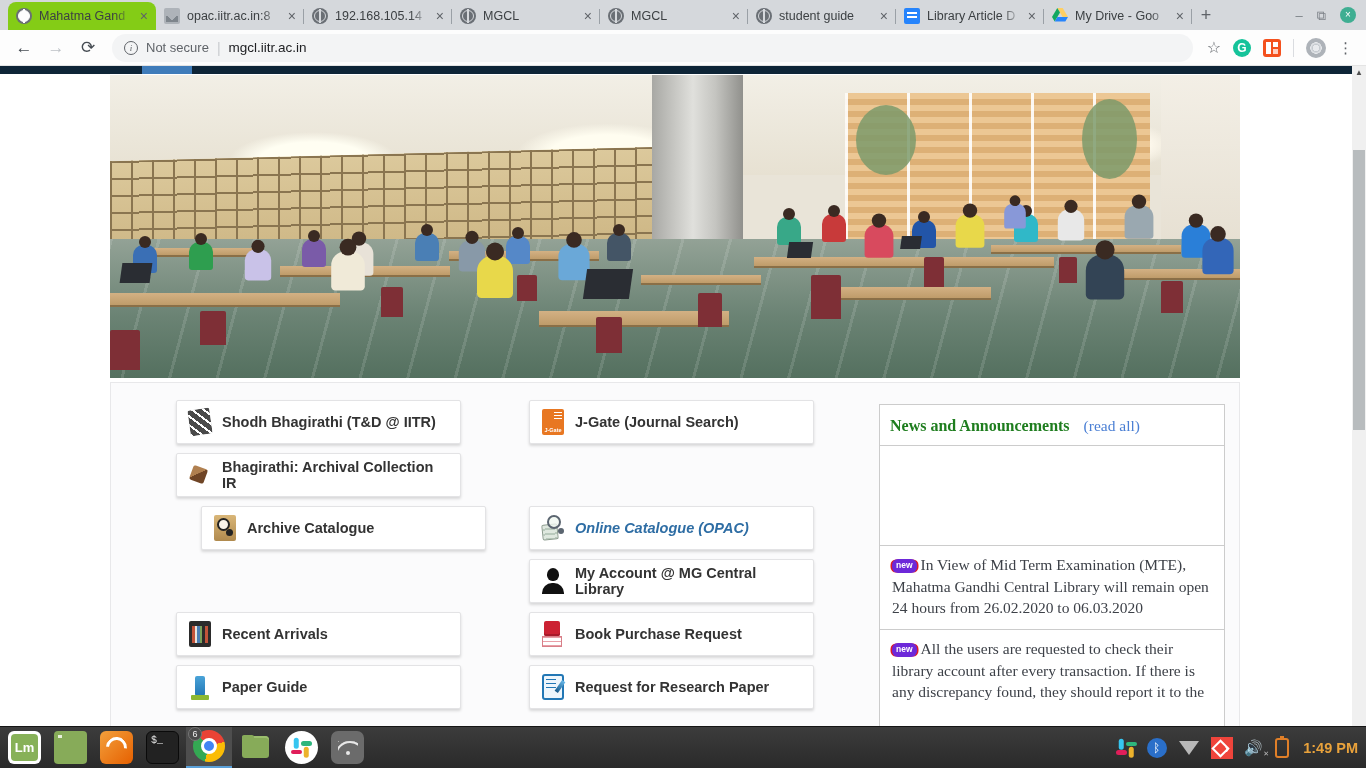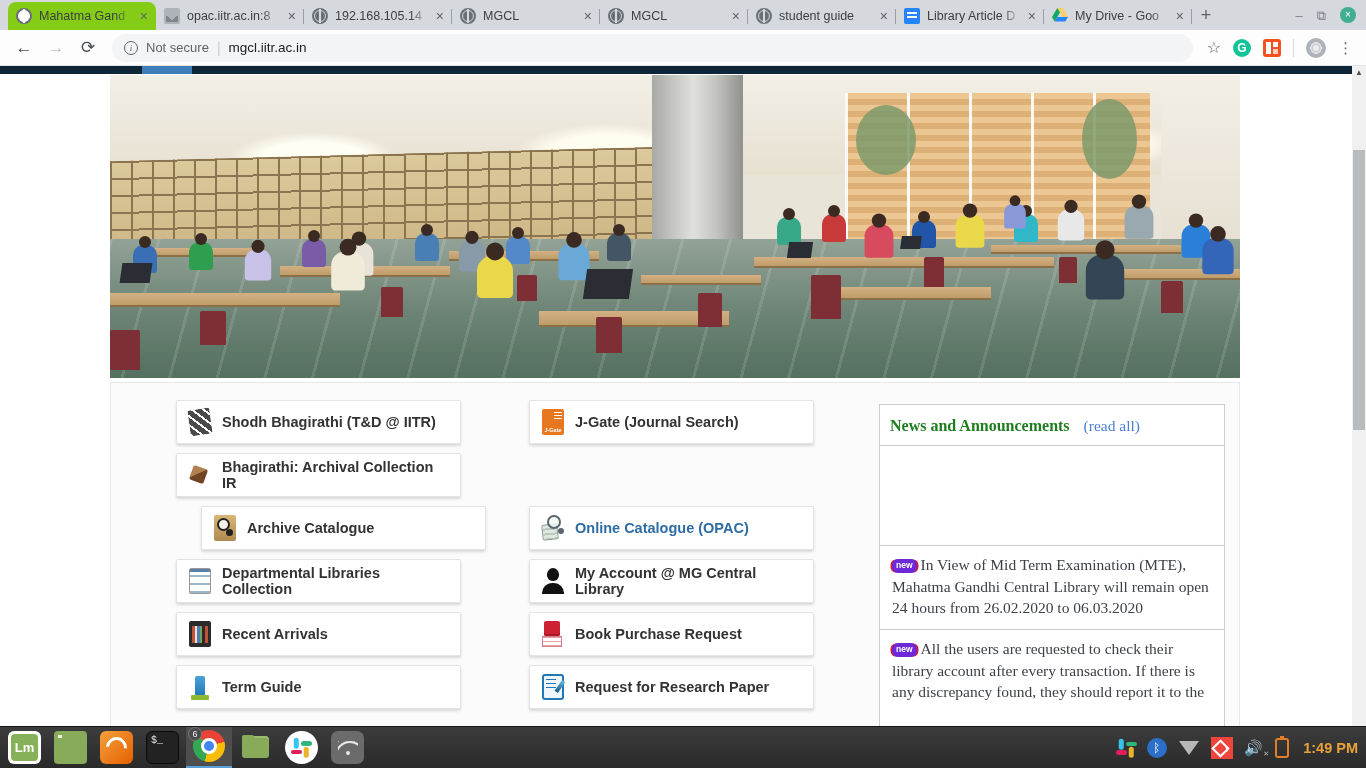--- a/index.html
+++ b/index.html
@@ -320,38 +320,34 @@
       <div class="label">Shodh Bhagirathi (T&amp;D @ IITR)</div>
     </div>
     <div class="card" style="left:65px;top:70px;">
       <div class="cicon ic-archival"></div>
       <div class="label">Bhagirathi: Archival Collection IR</div>
     </div>
     <div class="card" style="left:65px;top:123px;margin-left:25px;">
       <div class="cicon ic-arcat"></div>
       <div class="label">Archive Catalogue</div>
     </div>
-    <div class="card" style="left:65px;top:176px;">
-      <div class="cicon ic-dept"></div>
-      <div class="label">Departmental Libraries Collection</div>
-    </div>
     <div class="card" style="left:65px;top:229px;">
       <div class="cicon ic-recent"></div>
       <div class="label">Recent Arrivals</div>
     </div>
     <div class="card" style="left:65px;top:282px;">
       <div class="cicon ic-guide"></div>
-      <div class="label">Term Guide</div>
+      <div class="label">Paper Guide</div>
     </div>
 
     <div class="card" style="left:418px;top:17px;">
       <div class="cicon ic-jgate">J-Gate</div>
       <div class="label">J-Gate (Journal Search)</div>
     </div>
-    <div class="card" style="left:418px;top:123px;">
+    <div class="card" style="left:418px;top:123px;font-style:italic;">
       <div class="cicon ic-booksearch"></div>
       <div class="label link-blue">Online Catalogue (OPAC)</div>
     </div>
     <div class="card" style="left:418px;top:176px;">
       <div class="cicon ic-account"></div>
       <div class="label">My Account @ MG Central Library</div>
     </div>
     <div class="card" style="left:418px;top:229px;">
       <div class="cicon ic-purchase"></div>
       <div class="label">Book Purchase Request</div>

